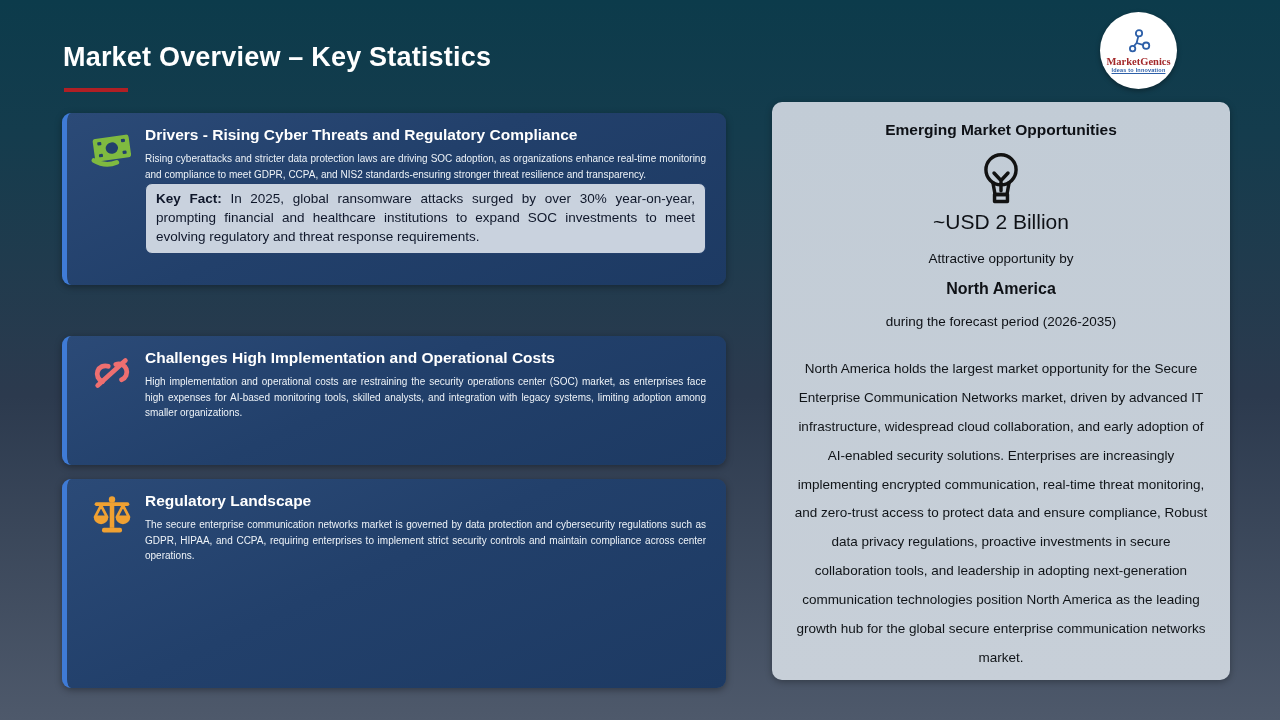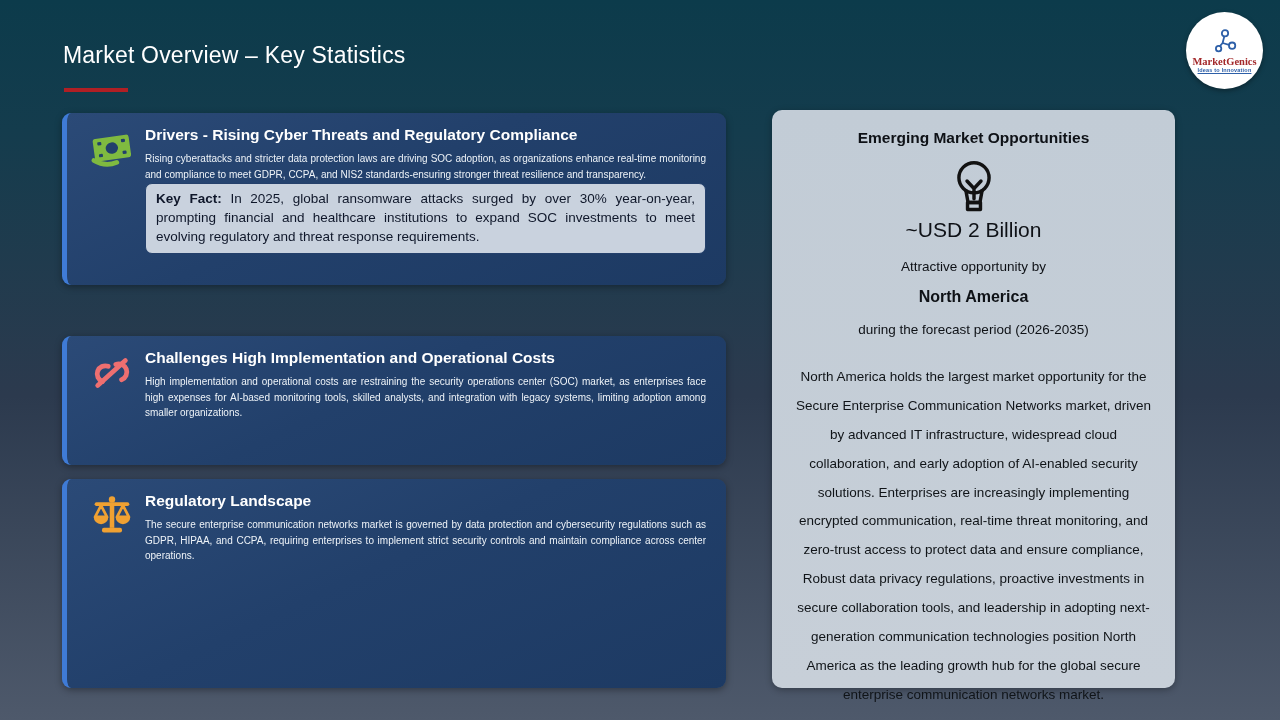--- a/index.html
+++ b/index.html
@@ -3,45 +3,45 @@
 <meta charset="utf-8">
 <style>
   * { margin:0; padding:0; box-sizing:border-box; }
   html,body { background:#222; }
   .slide {
     position:relative; width:1280px; height:720px; overflow:hidden;
     font-family:"Liberation Sans", sans-serif;
     background:linear-gradient(180deg, #0c3b4b 0%, #143c4d 18%, #2c3a4e 55%, #4e596b 100%);
   }
   
-  .page-title { position:absolute; left:63px; top:42px; font-size:23px; font-weight:normal; color:#ffffff; letter-spacing:.2px; }
+  .page-title { position:absolute; left:63px; top:42px; font-size:27px; font-weight:bold; color:#ffffff; letter-spacing:.2px; }
   .title-underline { position:absolute; left:64px; top:88px; width:64px; height:4px; background:#b01f24; }
   
-  .logo { position:absolute; left:1186px; top:12px; width:77px; height:77px; background:#ffffff; border-radius:50%;
+  .logo { position:absolute; left:1100px; top:12px; width:77px; height:77px; background:#ffffff; border-radius:50%;
           display:flex; flex-direction:column; align-items:center; justify-content:center; box-shadow:0 2px 5px rgba(0,0,0,.35); }
   .logo svg { width:30px; height:27px; margin-bottom:1px; }
   .logo-name { font-family:"Liberation Serif", serif; font-weight:bold; font-size:10.5px; color:#a3282a; line-height:1.1; }
   .logo-tagline { font-size:5.5px; font-weight:bold; color:#2d5fa8; text-decoration:underline; letter-spacing:.2px; }
   
   .card { position:absolute; left:62px; width:664px; border-radius:9px;
           background:linear-gradient(155deg, #2b4a77 0%, #22406b 45%, #1d3a63 100%);
           border-left:5px solid #3f7bd6; padding:13px 20px 12px 78px; overflow:hidden;
           box-shadow:0 2px 7px rgba(0,0,0,.35); }
   .card-1 { top:113px; height:172px; }
   .card-2 { top:336px; height:129px; }
   .card-3 { top:479px; height:209px; }
   .card-icon { position:absolute; left:22px; top:16px; width:46px; height:42px; }
   .card-heading { font-size:15.5px; font-weight:bold; color:#ffffff; margin-bottom:7px; }
   .card-body { font-size:10px; color:#eef3f8; text-align:justify; line-height:1.55; }
   .callout { margin-top:1px; background:#c9d2de; border:1px solid #24406b; border-radius:7px;
              padding:5px 10px 7px 10px; font-size:13.5px; color:#0f172a; text-align:justify; line-height:1.42; }
   .callout-label { font-weight:bold; }
   .callout-label::after { content:" "; }
   
-  .panel { position:absolute; left:772px; top:110px; width:403px; height:578px; border-radius:10px;
+  .panel { position:absolute; left:772px; top:102px; width:458px; height:578px; border-radius:10px;
            background:linear-gradient(180deg, #c2ccd6 0%, #c7cfd8 100%); padding:12px 20px;
            text-align:center; color:#0e1116; box-shadow:0 2px 7px rgba(0,0,0,.3); }
   .panel-title { font-size:15.5px; font-weight:bold; margin-top:7px; }
   .panel-bulb { display:block; margin:13px auto 2px auto; }
   .panel-value { font-size:21px; font-weight:normal; margin-top:1px; }
   .panel-subtitle { font-size:13.5px; margin-top:17px; }
   .panel-region { font-size:16px; font-weight:bold; margin-top:14px; }
   .panel-period { font-size:13.5px; margin-top:16px; }
   .panel-desc { font-size:13.5px; line-height:2.14; margin-top:26px; color:#101418; }
 </style>

